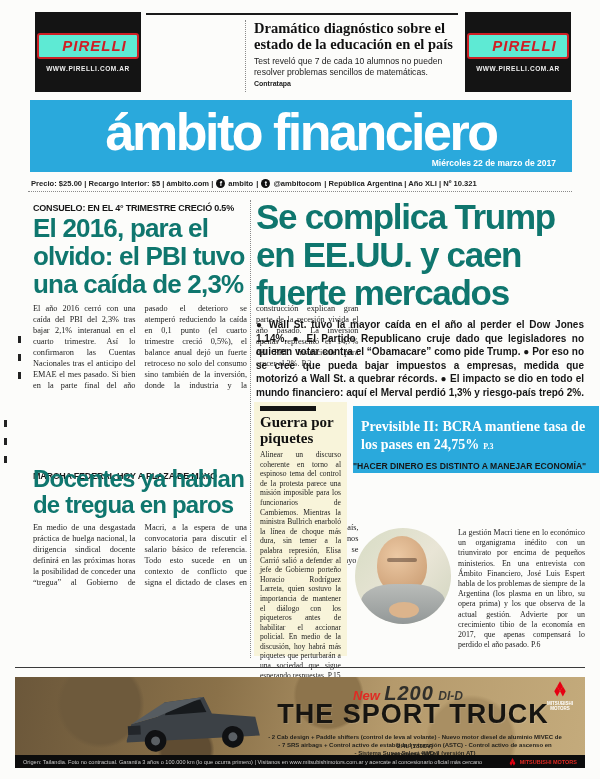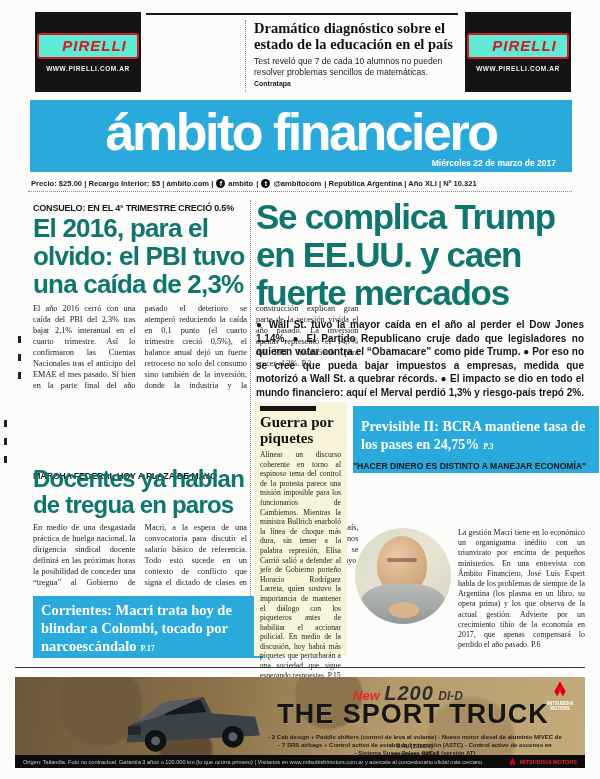--- a/index.html
+++ b/index.html
@@ -111,24 +111,20 @@
 
   <div class="abs kicker" style="left:33px;top:203px;">CONSUELO: EN EL 4° TRIMESTRE CRECIÓ 0.5%</div>
   <div class="abs hl" style="left:33px;top:214px;width:214px;font-size:26px;line-height:28px;">El 2016, para el olvido: el PBI tuvo una caída de 2,3%</div>
   <div class="abs body-txt cols2 just" style="left:33px;top:303px;width:214px;height:98px;">El año 2016 cerró con una caída del PBI del 2,3% tras bajar 2,1% interanual en el cuarto trimestre. Así lo confirmaron las Cuentas Nacionales tras el anticipo del EMAE el mes pasado. Si bien en la parte final del año pasado el deterioro se atemperó reduciendo la caída en 0,1 punto (el cuarto trimestre creció 0,5%), el balance anual dejó un fuerte retroceso no solo del consumo sino también de la inversión, donde la industria y la construcción explican gran parte de la recesión vivida el año pasado. La inversión apenas representó el 14,7% del PBI. Insuficiente para crecer al 3%. P.2</div>
 
 
   <div class="abs kicker" style="left:33px;top:471px;">MARCHA FEDERAL HOY A PLAZA DE MAYO</div>
   <div class="abs hl" style="left:33px;top:466px;width:214px;font-size:24px;line-height:26px;">Docentes ya hablan de tregua en paros</div>
   <div class="abs body-txt cols2 just" style="left:33px;top:522px;width:214px;height:68px;">En medio de una desgastada práctica de huelga nacional, la dirigencia sindical docente definirá en las próximas horas la posibilidad de conceder una “tregua” al Gobierno de Macri, a la espera de una convocatoria para discutir el salario básico de referencia. Todo esto sucede en un contexto de conflicto que signa el dictado de clases en buena parte del país, especialmente en Buenos Aires. Hoy los gremios se movilizan a Plaza de Mayo. P.18</div>
 
-  <div class="abs cyanbox" style="left:33px;top:596px;width:214px;height:52px;padding:5px 8px;">
-    <span style="font-size:14.5px;line-height:17px;">Corrientes: Macri trata hoy de blindar a Colombi, tocado por narcoescándalo</span>
-    <span class="pg">P.17</span>
-  </div>
 
   <div class="abs vdots" style="left:250px;top:200px;height:458px;"></div>
 
   <div class="abs hl" style="left:256px;top:198px;width:330px;font-size:35px;line-height:38px;letter-spacing:-1.3px;">Se complica Trump en EE.UU. y caen fuerte mercados</div>
   <div class="abs just" style="left:256px;top:318px;width:328px;font-size:10px;line-height:13.6px;font-weight:bold;color:#161616;">● Wall St. tuvo la mayor caída en el año al perder el Dow Jones 1,14%. ● El Partido Republicano cruje dado que legisladores no quieren votar contra el “Obamacare” como pide Trump. ● Por eso no se cree que pueda bajar impuestos a empresas, medida que motorizó a Wall St. a quebrar récords. ● El impacto se dio en todo el mundo financiero: aquí el Merval perdió 1,3% y riesgo-país trepó 2%. P.4 y 5</div>
 
   <div class="abs guerra" style="left:254px;top:402px;width:93px;height:254px;padding:4px 6px;box-sizing:border-box;">
     <div class="blackbar" style="width:56px;"></div>
     <div class="serif" style="font-weight:bold;font-size:15px;line-height:16px;margin-top:3px;">Guerra por piquetes</div>
     <div class="serif just" style="font-size:7.6px;line-height:9.6px;margin-top:4px;color:#1c1c1c;">Alinear un discurso coherente en torno al espinoso tema del control de la protesta parece una misión imposible para los funcionarios de Cambiemos. Mientras la ministra Bullrich enarboló la línea de choque más dura, sin temer a la palabra represión, Elisa Carrió salió a defender al jefe de Gobierno porteño Horacio Rodríguez Larreta, quien sostuvo la importancia de mantener el diálogo con los piqueteros antes de habilitar el accionar policial. En medio de la discusión, hoy habrá más piquetes que perturbarán a una sociedad que sigue esperando respuestas. P.15</div>

